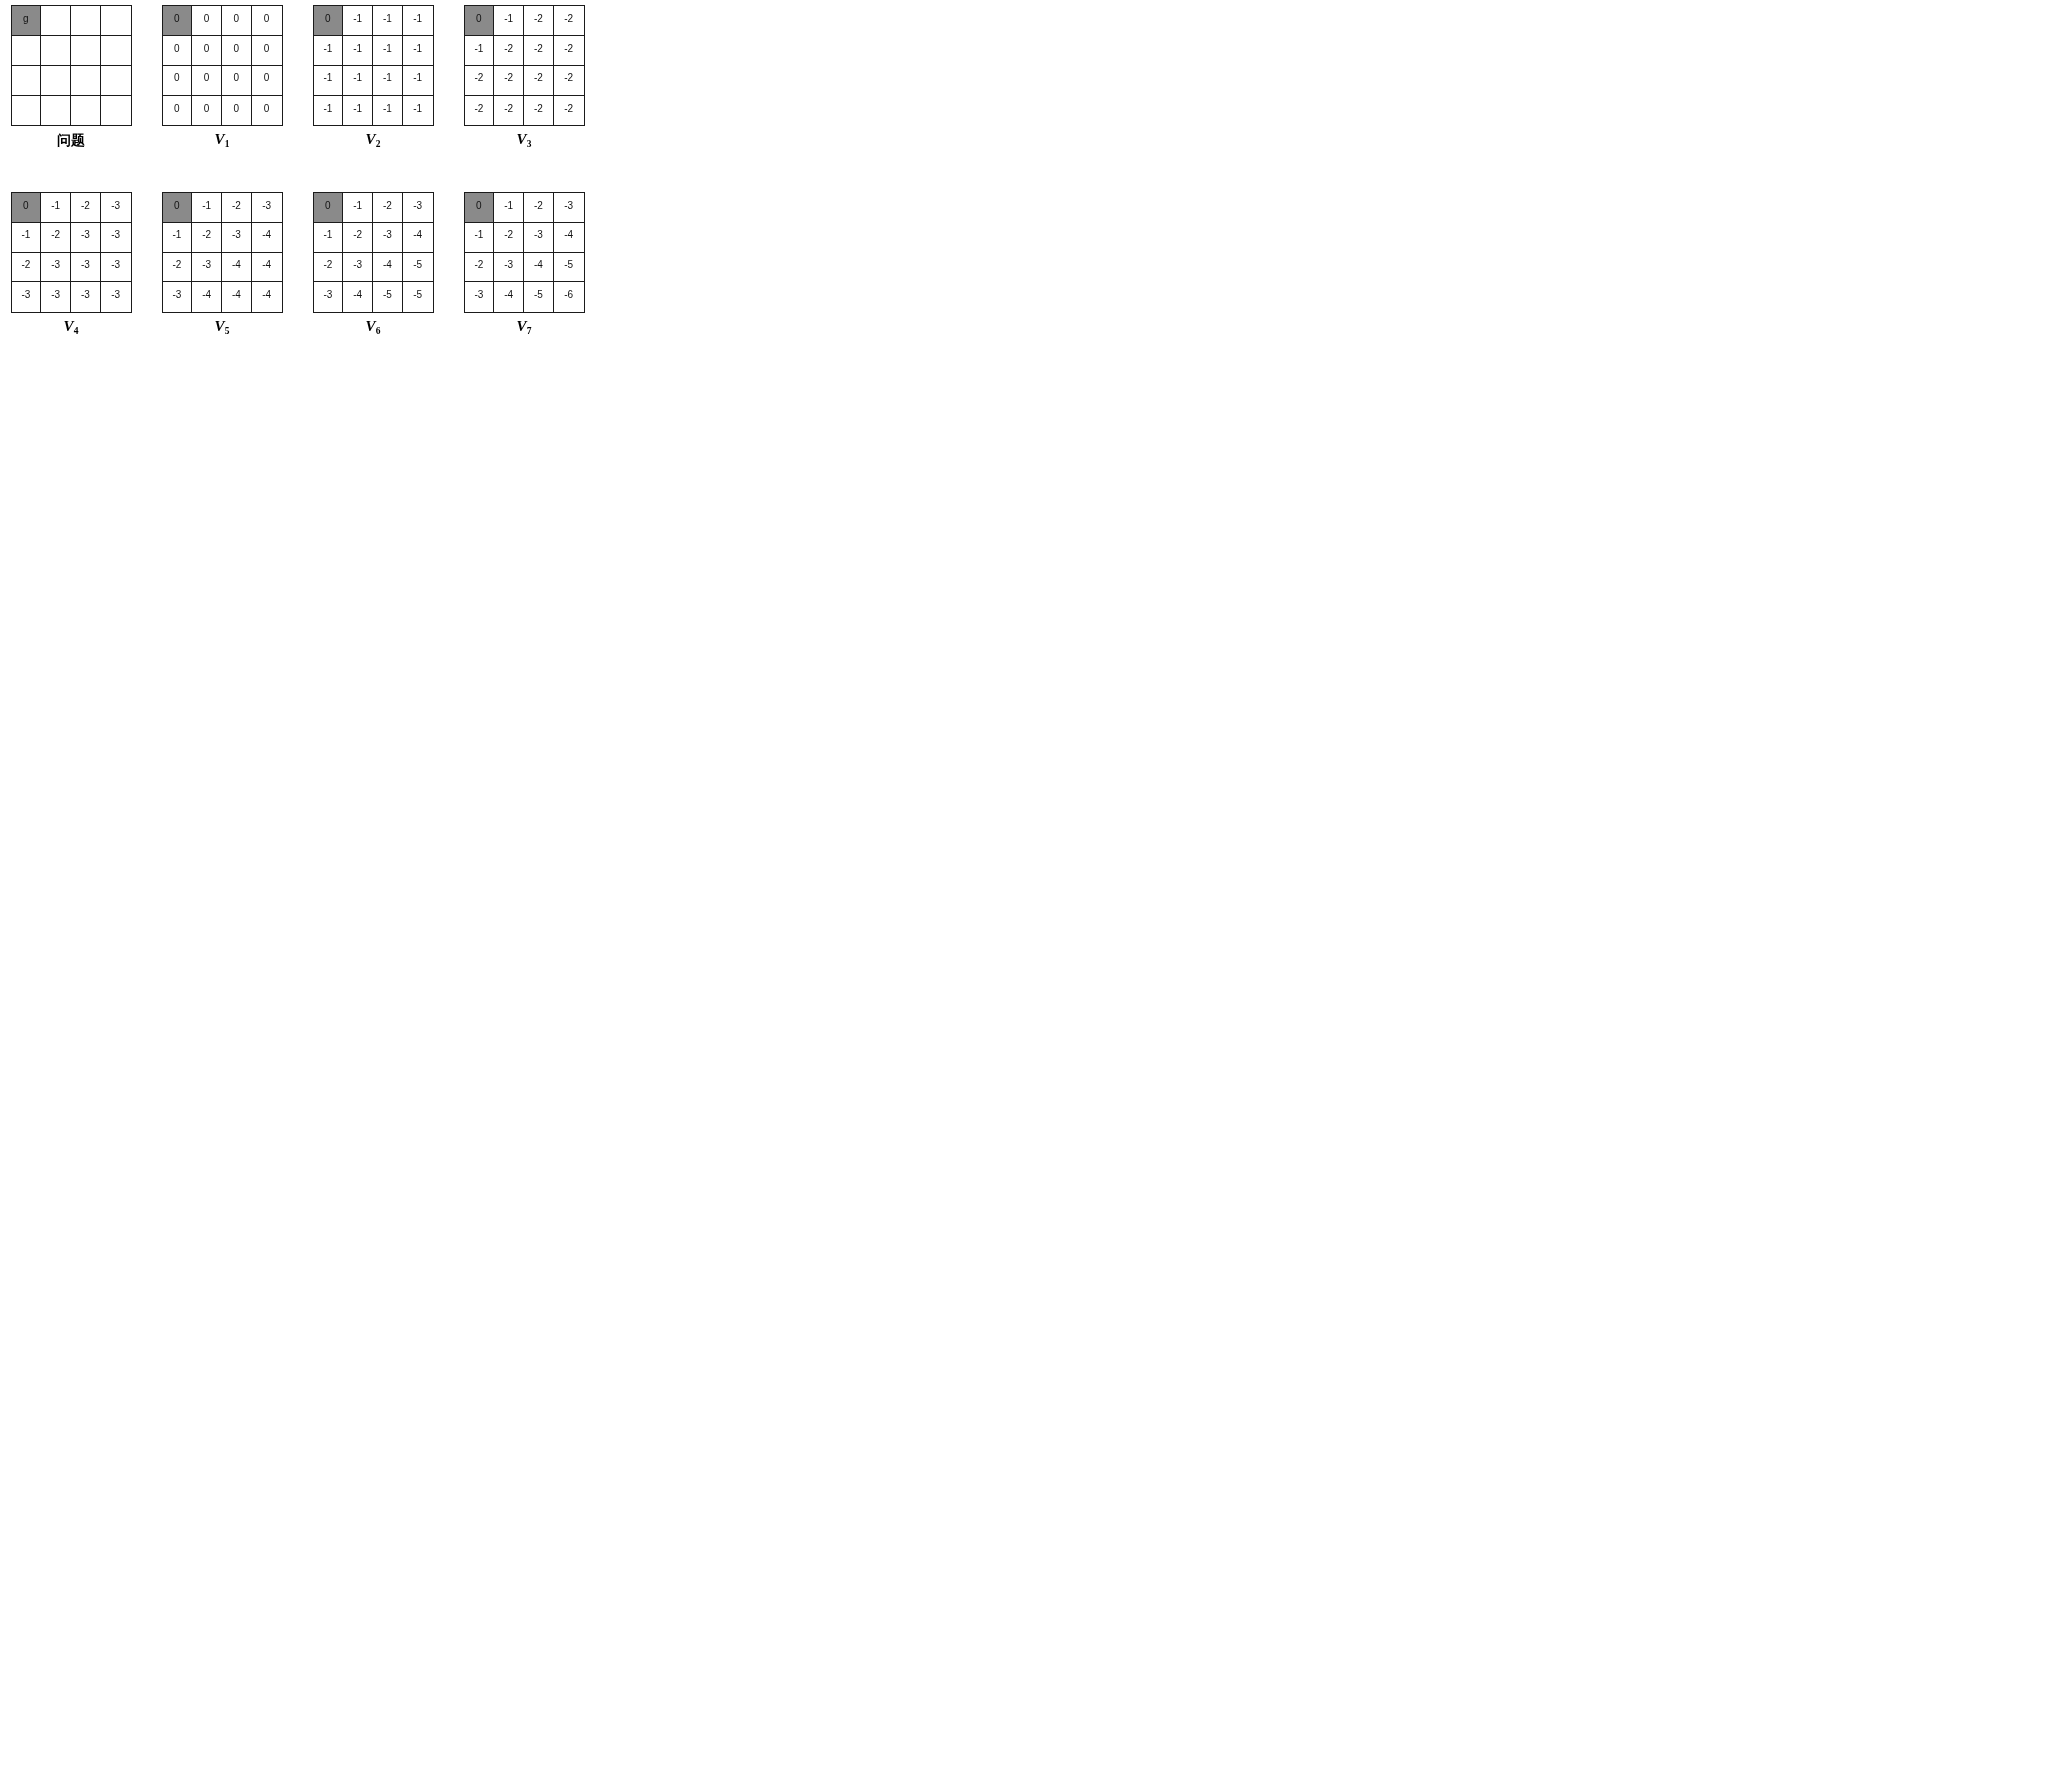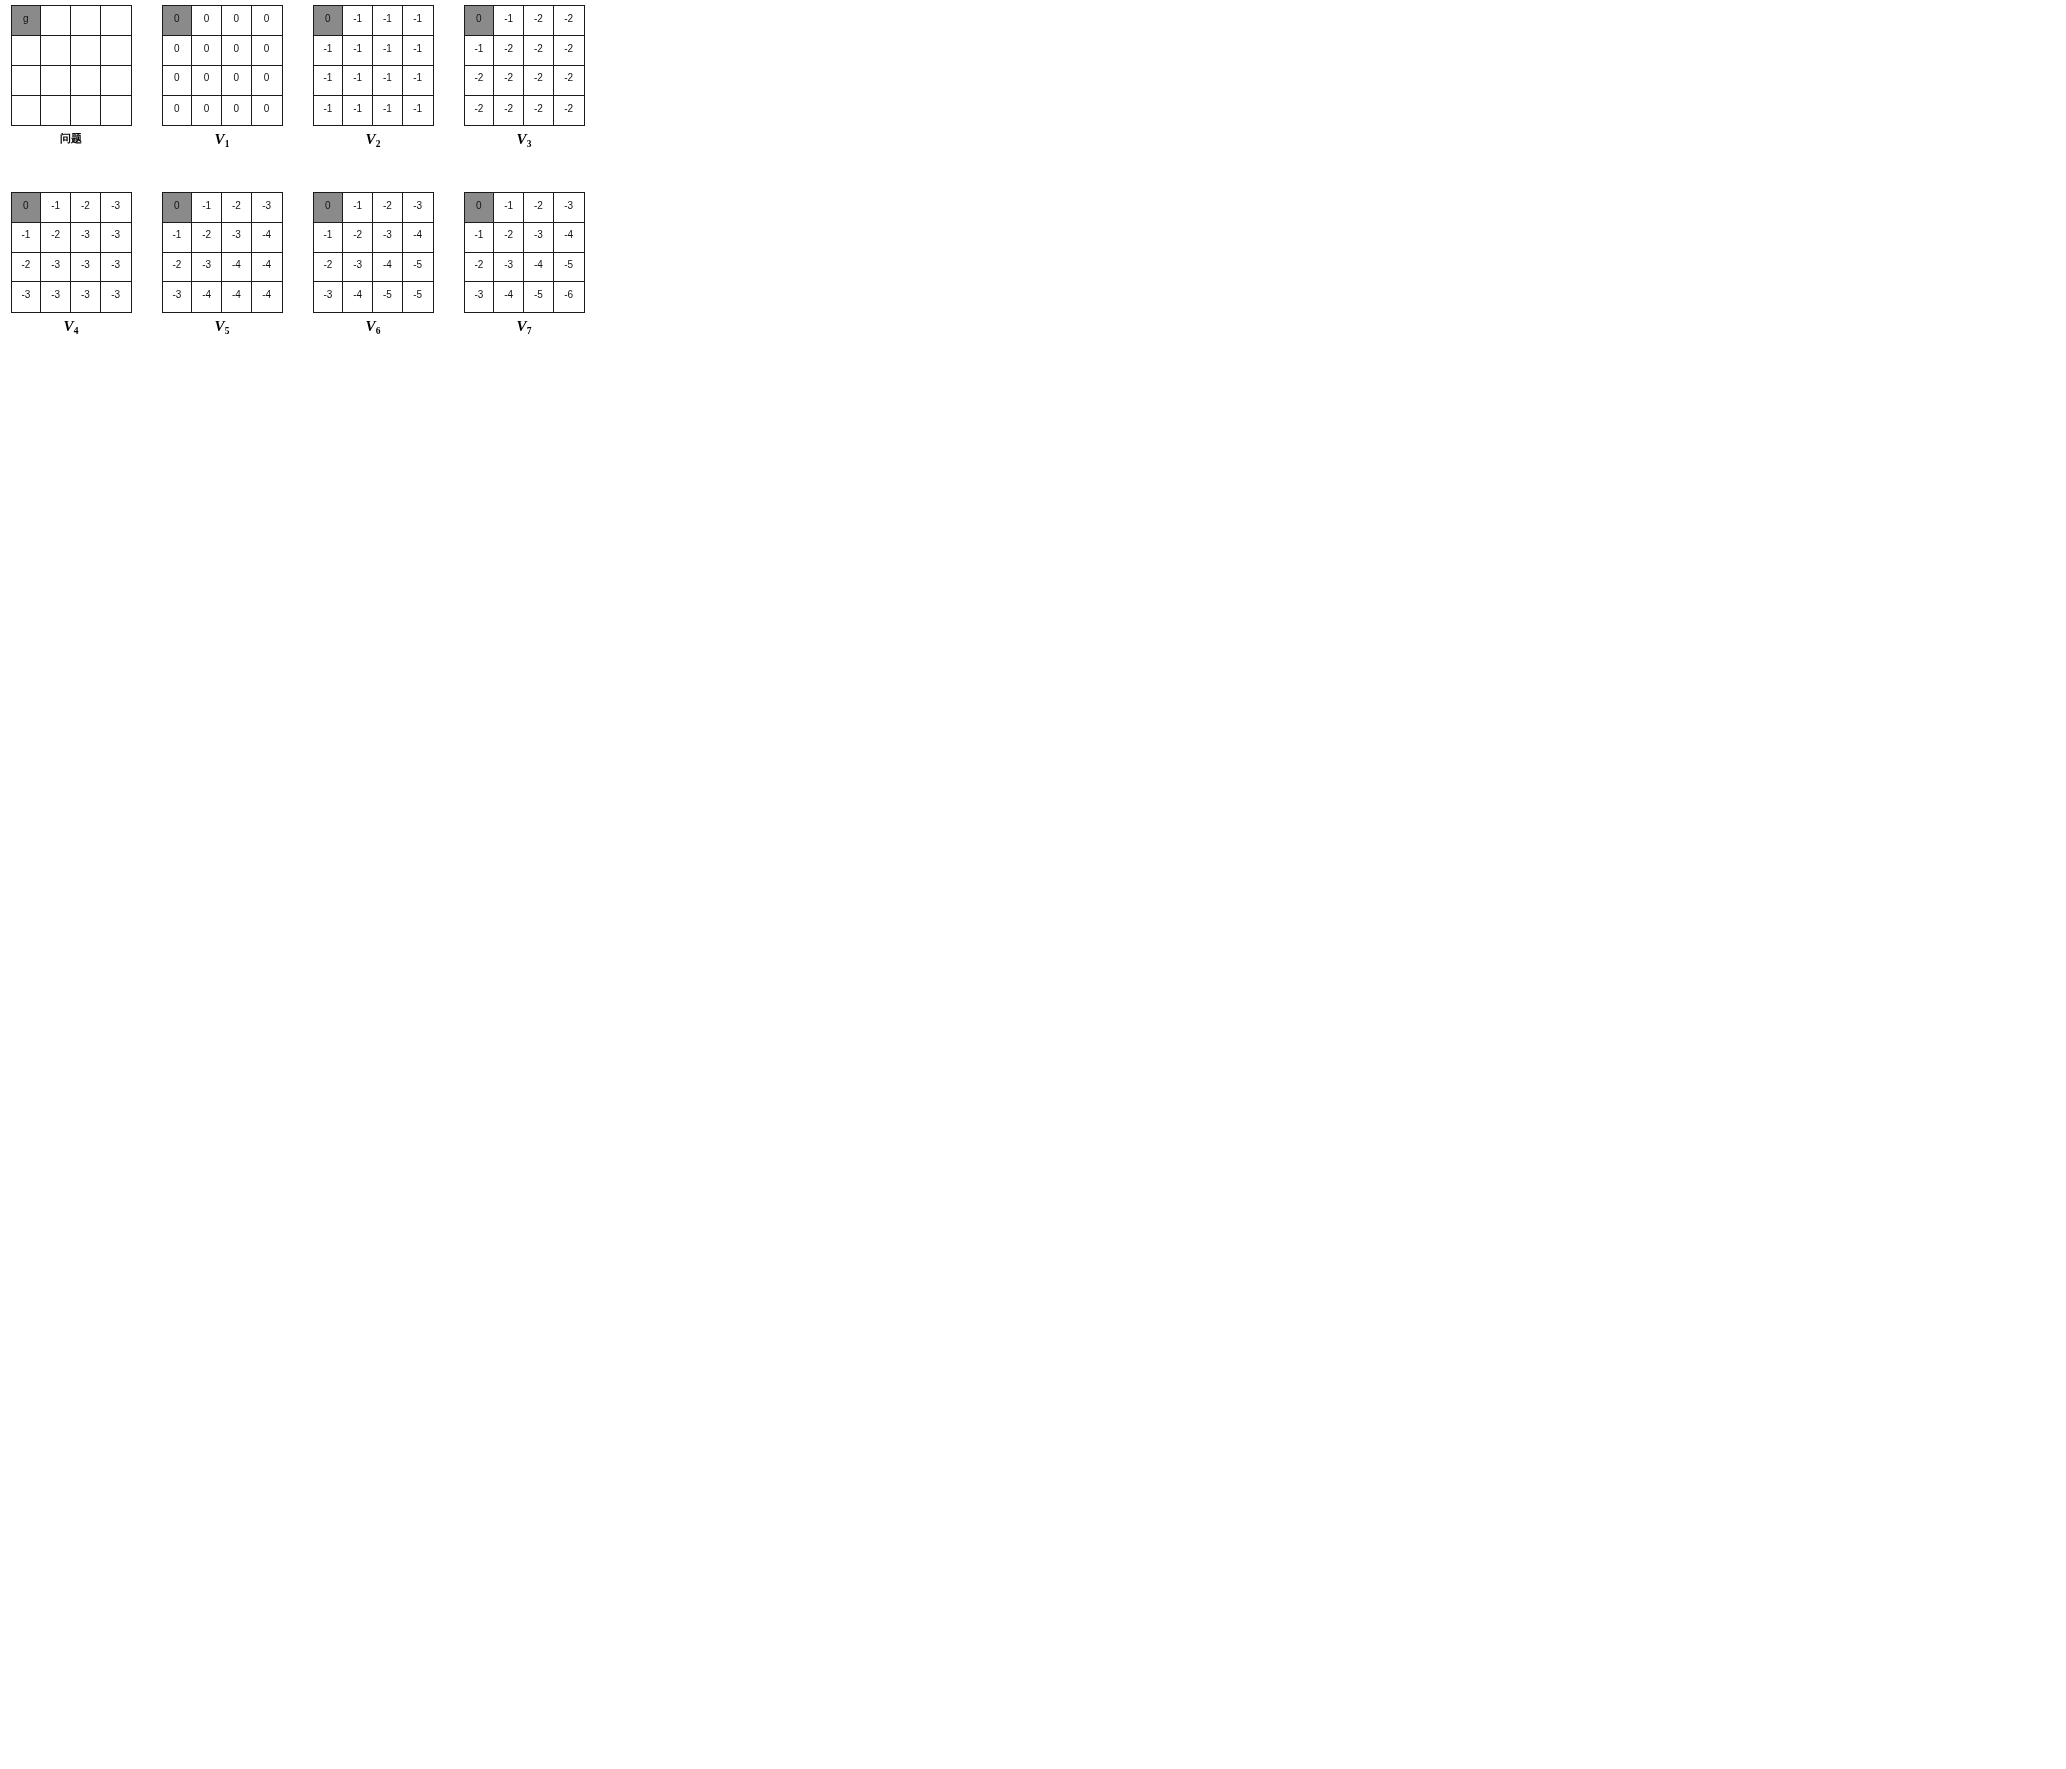--- a/index.html
+++ b/index.html
@@ -44,21 +44,21 @@
   .cell:nth-child(4n){border-right:none;}
   .cell:nth-child(n+13){border-bottom:none;}
   .cell.goal{background:var(--goal-bg);}
   .glabel{
     margin-top:5.8px;height:22px;
     display:flex;align-items:flex-start;justify-content:center;
     color:#000;
   }
   .glabel.cjk{
     font-family:"DejaVu Serif","Liberation Serif",serif;
-    font-weight:bold;font-size:11px;line-height:1.25;
+    font-weight:bold;font-size:14px;line-height:1.25;
   }
   .glabel.math .vbase{
     font-family:"Liberation Serif",serif;
     font-style:italic;font-weight:bold;
     font-size:15px;line-height:1;
   }
   .glabel.math .vsub{
     font-family:"Liberation Serif",serif;
     font-weight:bold;font-style:normal;
     font-size:9.5px;line-height:1;

